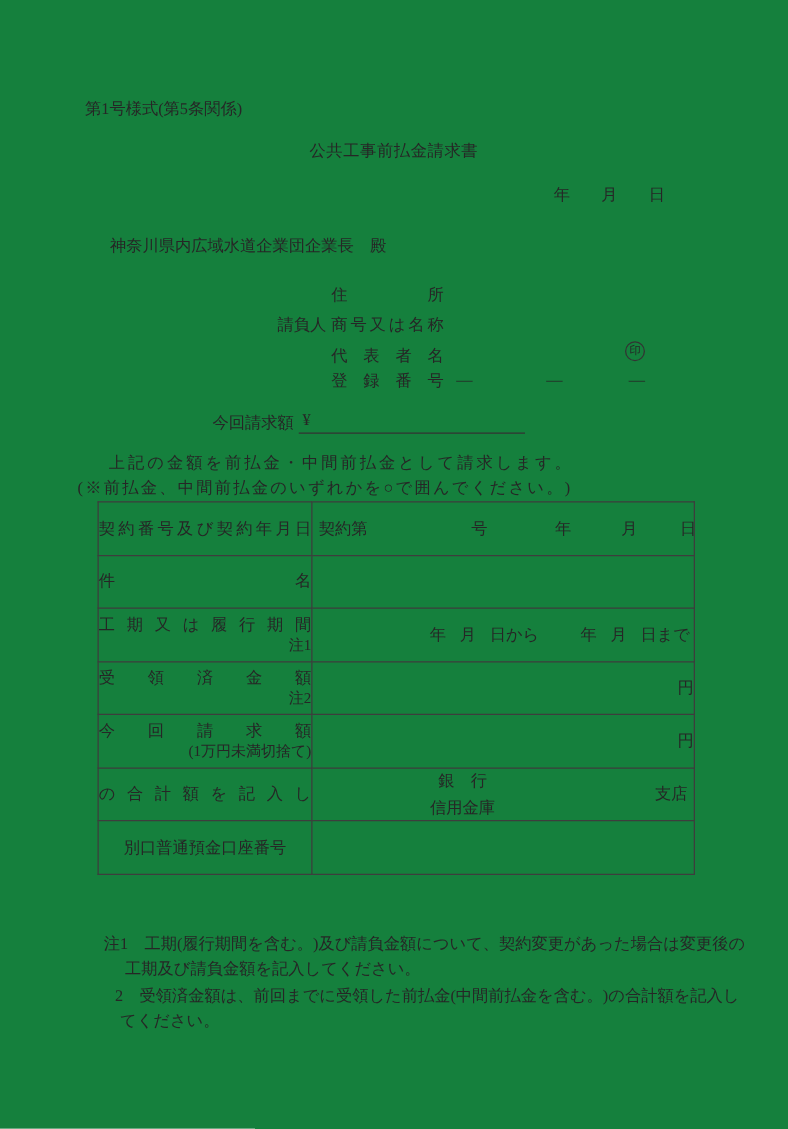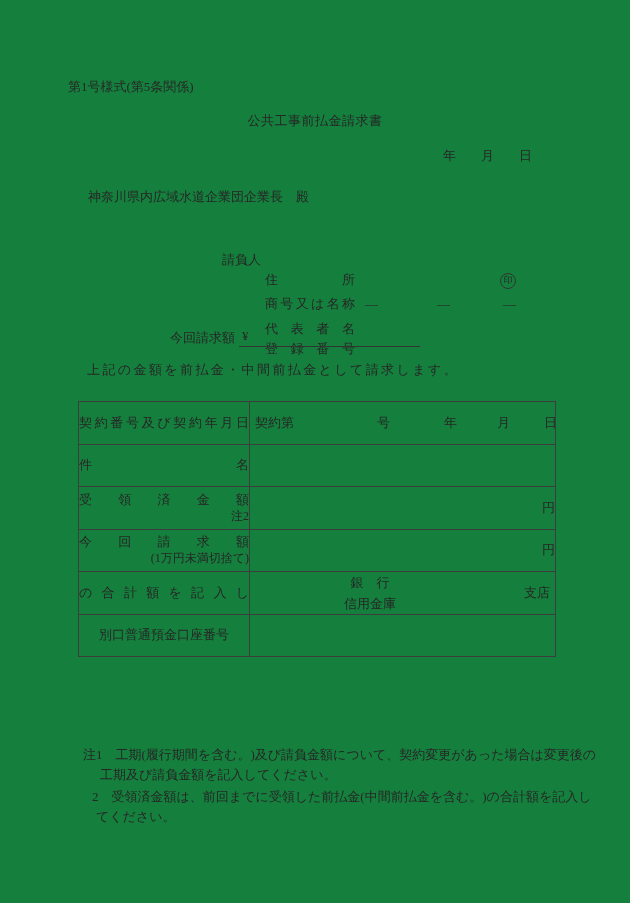--- a/index.html
+++ b/index.html
@@ -2,21 +2,21 @@
 <html><head>
 <meta charset="utf-8">
 <style>
   html,body{margin:0;padding:0;background:#e8e8e8;}
   .sheet{
     position:relative;width:630px;height:903px;background:#15803d;
     font-family:"Liberation Serif","DejaVu Serif",serif;
     color:#262626;font-size:13px;line-height:1.25;overflow:hidden;margin:0 auto;
   }
   .abs{position:absolute;white-space:nowrap;}
-  .jst{text-align:justify;text-align-last:justify;margin-top:44px;}
+  .jst{text-align:justify;text-align-last:justify;}
   .form-number{left:68px;top:79px;}
   .title{left:0;right:0;top:113px;text-align:center;letter-spacing:0.5px;}
   .date-line{left:443px;top:148px;display:flex;gap:25px;}
   .addressee{left:88px;top:189px;}
   .addressee .honor{margin-left:13px;}
   .fld{width:90px;display:inline-block;}
   .f-address{left:265px;top:228px;}
   .f-contractor{left:222px;top:252px;}
   .f-company{left:265px;top:252px;}
   .f-rep{left:265px;top:277px;}
@@ -89,40 +89,57 @@
   <span class="abs dash1">―</span>
   <span class="abs dash2">―</span>
   <span class="abs dash3">―</span>
 
   <div class="abs amount-label">今回請求額</div>
   <div class="abs amount-line">
     <span>¥</span>
   </div>
 
   <div class="abs statement">上記の金額を前払金・中間前払金として請求します。</div>
+  <div class="abs instruction">(※前払金、中間前払金のいずれかを○で囲んでください。)</div>
 
   <table class="req">
     <tbody>
         <tr>
       <td class="lc">
         <div class="lbl">契約番号及び契約年月日</div>
       </td>
       <td class="rc">
         <span class="r1s r1a">契約第</span>
         <span class="r1s r1b">号</span>
         <span class="r1s r1c">年</span>
         <span class="r1s r1d">月</span>
         <span class="r1s r1e">日</span>
       </td>
     </tr>
     <tr>
       <td class="lc">
         <div class="lbl">件名</div>
       </td>
       <td class="rc"></td>
+    </tr>
+    <tr>
+      <td class="lc">
+        <div class="lbl">工期又は履行期間</div>
+        <div class="sub">注1</div>
+      </td>
+      <td class="rc">
+        <div class="r3flex">
+          <span>年</span>
+          <span>月</span>
+          <span>日から</span>
+          <span class="gap-l">年</span>
+          <span>月</span>
+          <span>日まで</span>
+        </div>
+      </td>
     </tr>
     <tr>
       <td class="lc">
         <div class="lbl">受領済金額</div>
         <div class="sub">注2</div>
       </td>
       <td class="rc yen">
         <span>円</span>
       </td>
     </tr>

